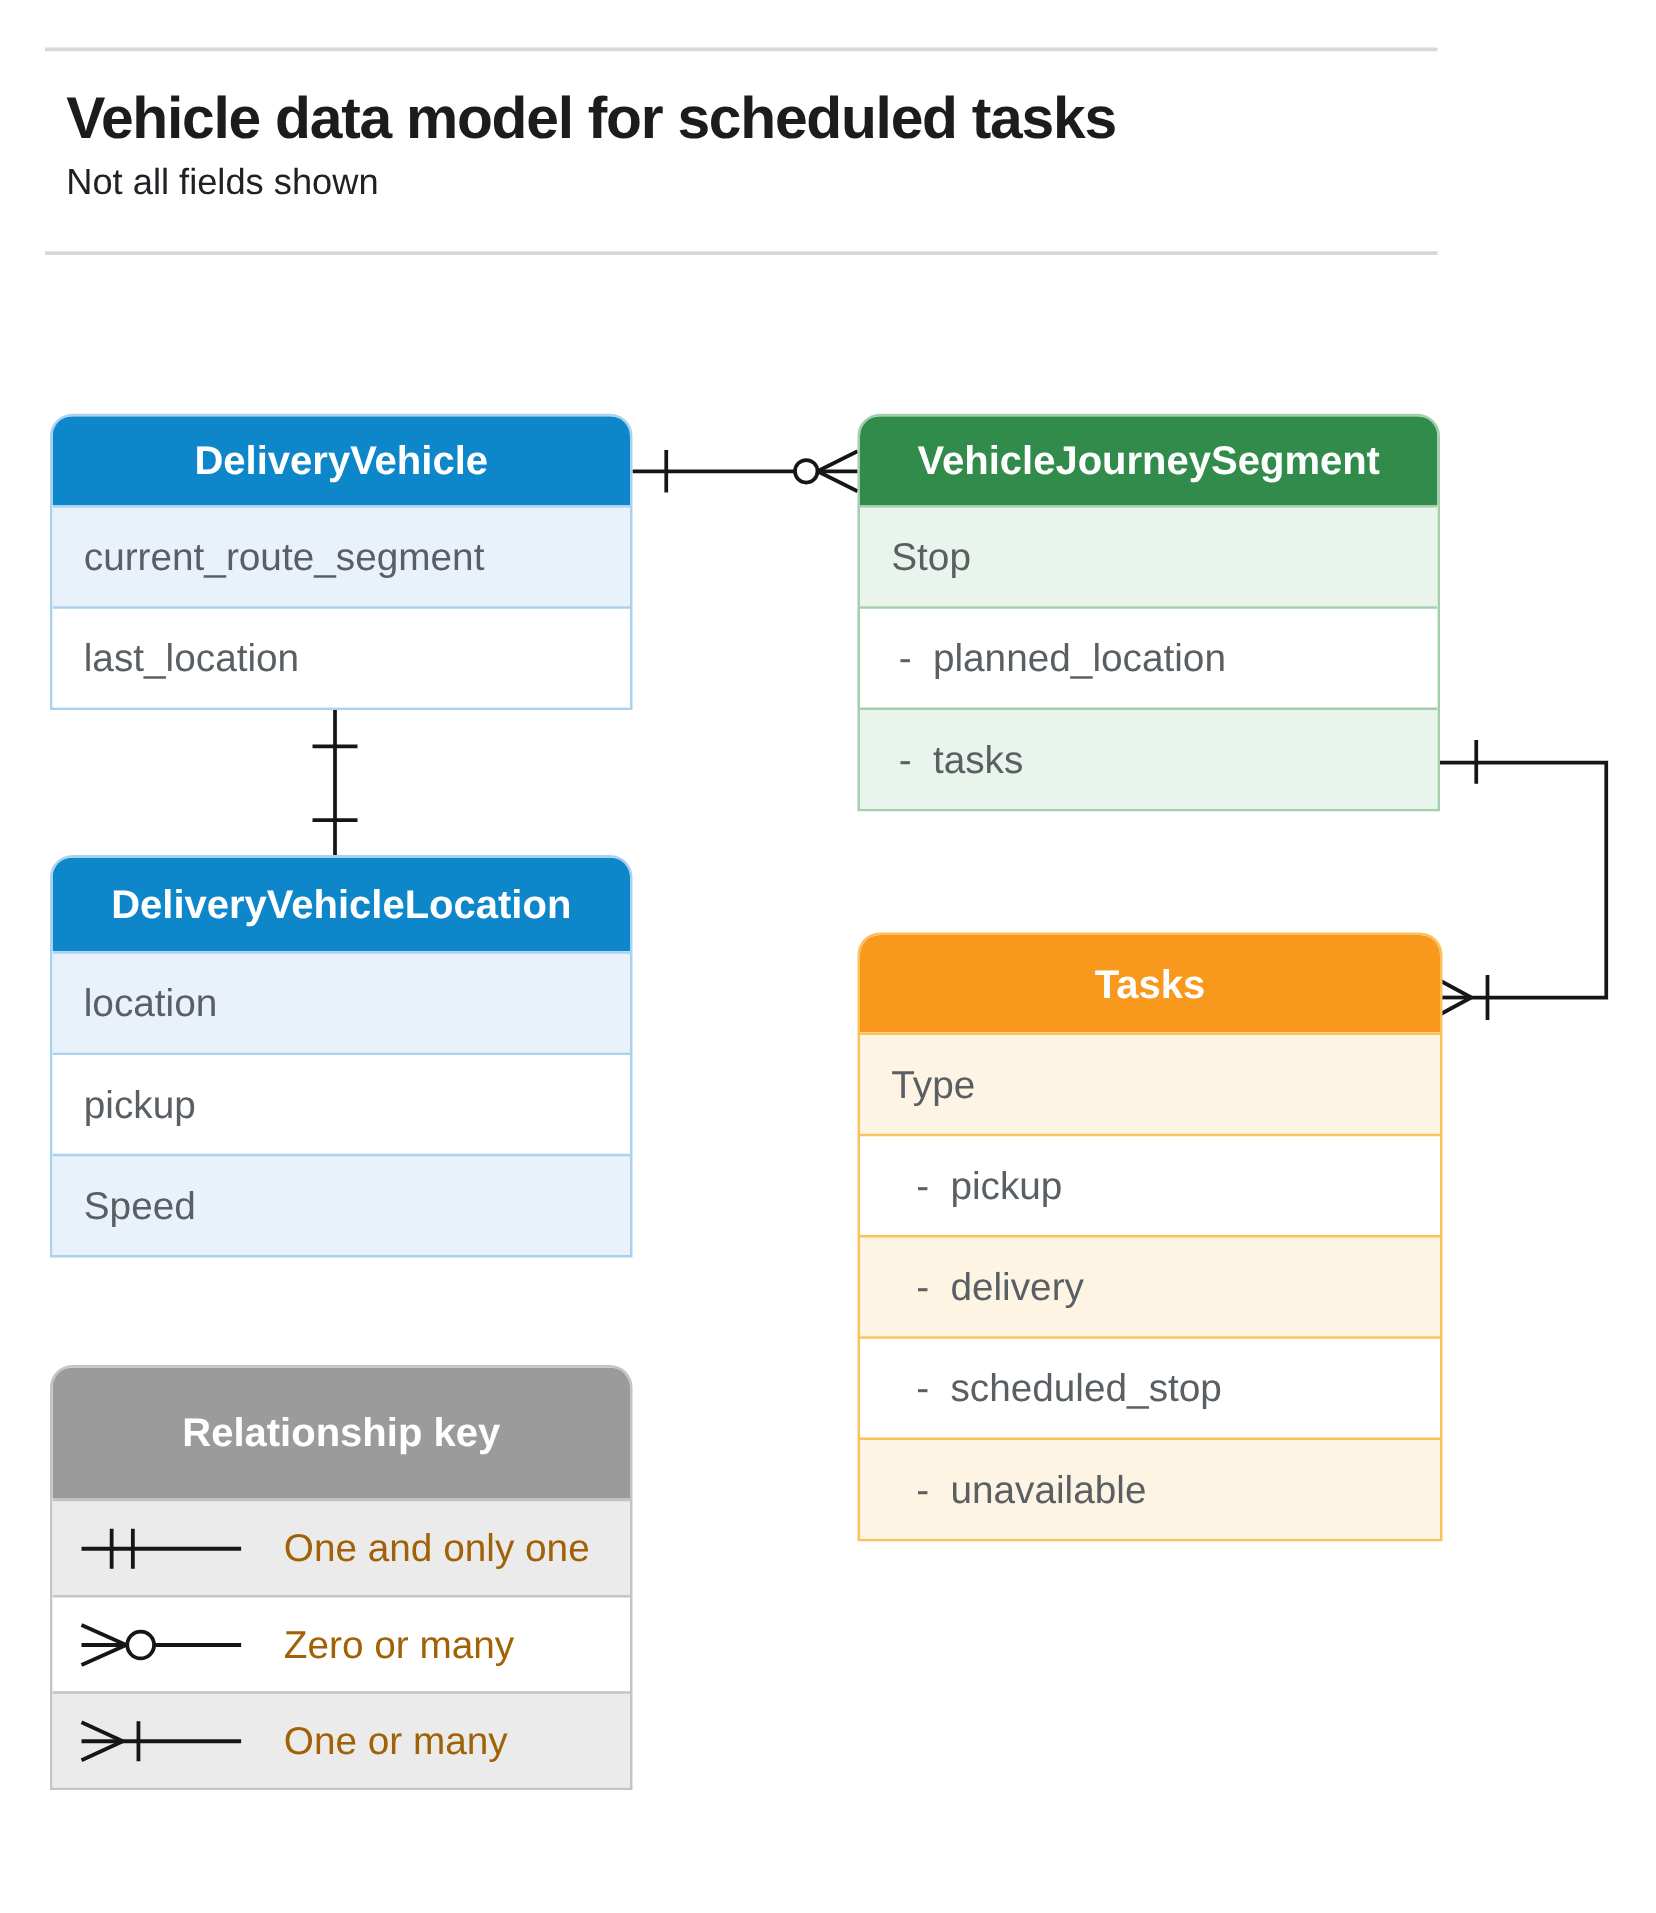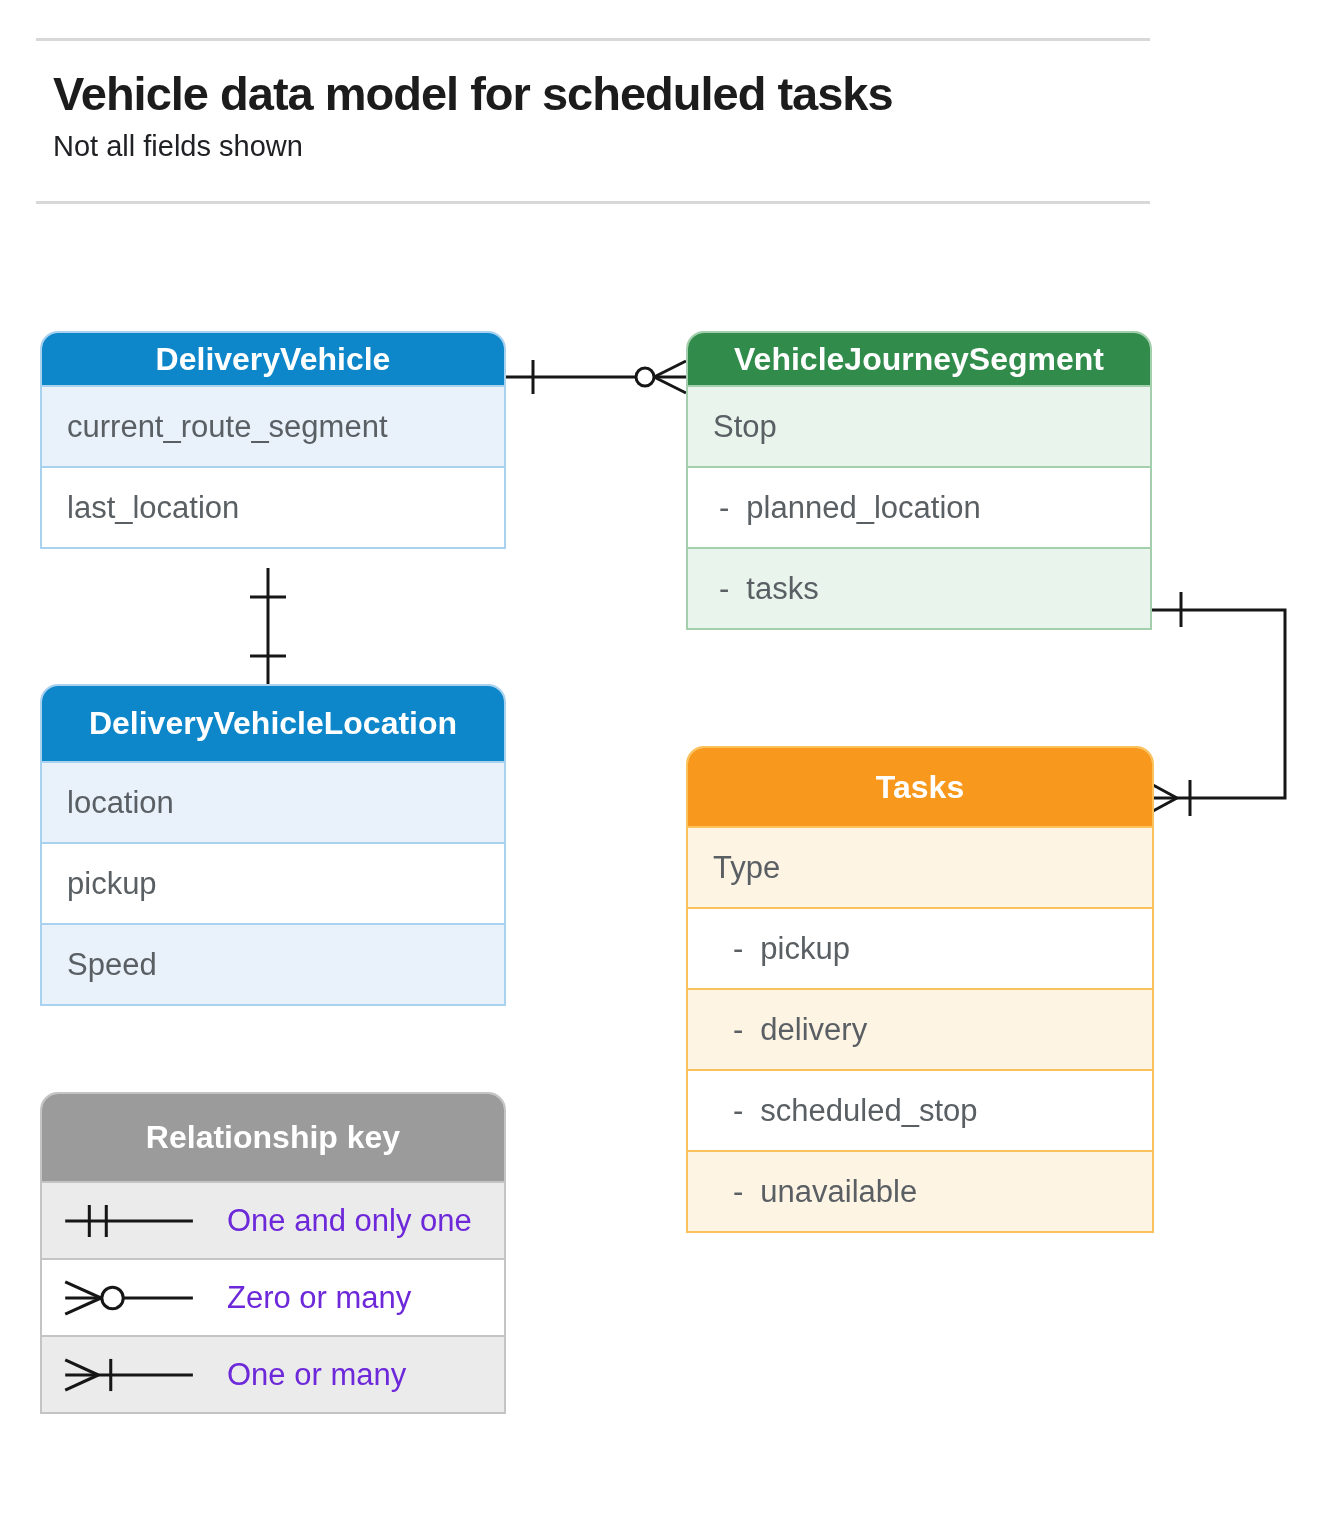--- a/index.html
+++ b/index.html
@@ -48,40 +48,40 @@
   }
   .entity-blue   { --hdr:#0e86ca; --tint:#e9f1fb; --bd:#a9d2f0; }
   .entity-green  { --hdr:#318b4b; --tint:#e9f4ec; --bd:#a3cfad; }
   .entity-orange { --hdr:#f8991d; --tint:#fdf4e4; --bd:#fbc15a; }
   .entity-gray   { --hdr:#9b9b9b; --tint:#ebebeb; --bd:#c4c4c4; }
 
   .entity-header {
     background:var(--hdr);
     color:#ffffff;
     font-weight:700; font-size:32px;
-    height:52px;
+    height:71px;
     display:flex; align-items:center; justify-content:center;
     white-space:nowrap;
   }
   .entity-dvl .entity-header  { height:75px;text-align:right; }
   .entity-tasks .entity-header{ height:78px; }
-  .entity-key .entity-header  { height:87px; }
+  .entity-key .entity-header  { height:105px; }
 
   .row {
     height:81px;
     display:flex; align-items:center;
     border-top:2px solid var(--bd);
     padding-left:25px;
     font-size:31px; color:#595f63;
     background:#ffffff;
     box-sizing:border-box;
     white-space:nowrap;
   }
   .entity > .row:nth-child(even) { background:var(--tint); }
-  .entity-key .row { height:77px; color:#6d28d9; padding-left:20px; }
+  .entity-key .row { height:77px; color:#a16207; padding-left:20px; }
 
   .bullet:not(:empty) { margin-left:6px; margin-right:17px; }
   .entity-tasks .bullet:not(:empty) { margin-left:20px; }
 
   .keysym {
     width:135px; height:50px; flex:none;
     stroke:#161616; stroke-width:3.4; fill:none;
   }
   .keysym circle { fill:#ffffff; }
   .klabel { margin-left:30px; }

